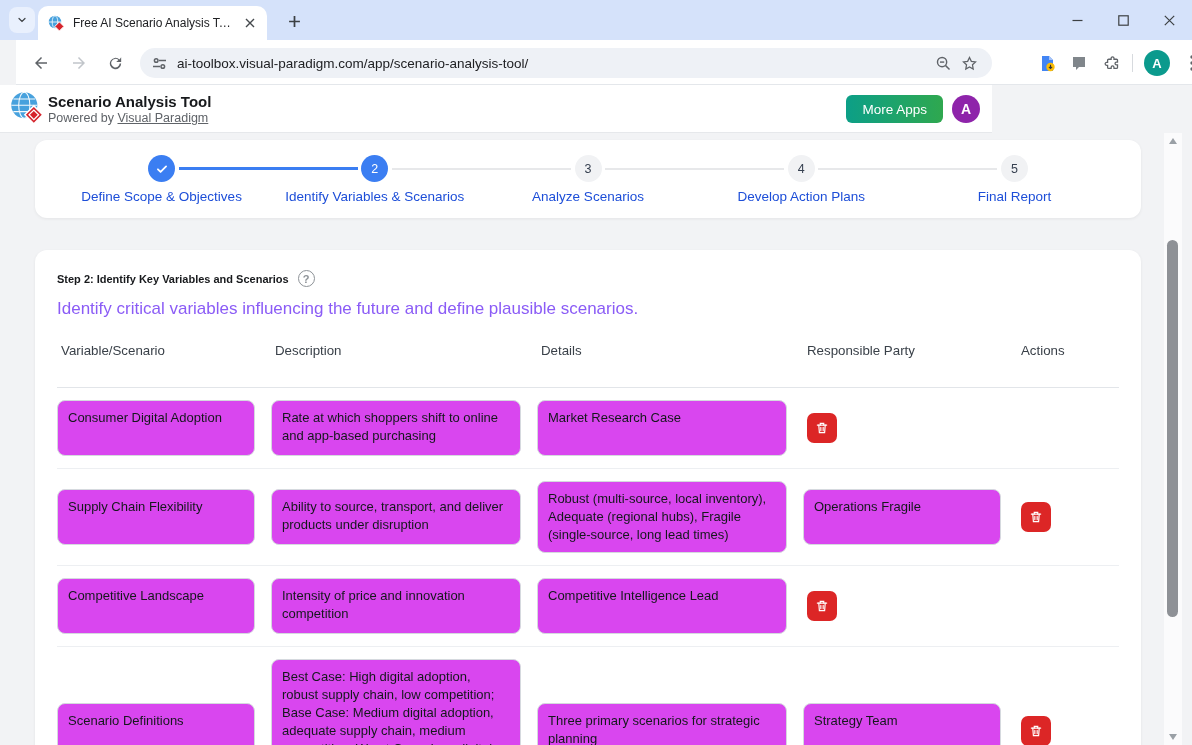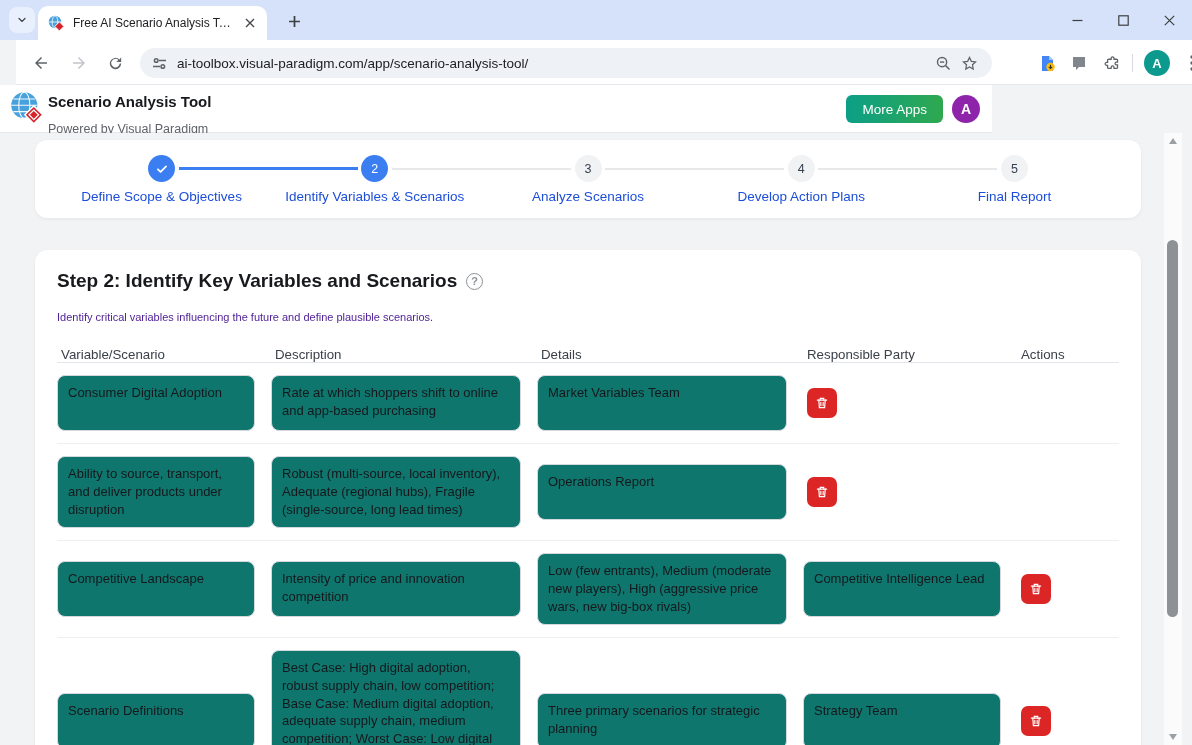--- a/index.html
+++ b/index.html
@@ -39,21 +39,21 @@
   .chrome-avatar { width:26px; height:26px; border-radius:50%; background:#0b9a8d; color:#fff;
                    font-size:13px; font-weight:bold; display:flex; align-items:center;
                    justify-content:center; margin:0 6px; cursor:pointer; }
 
   
   .appheader { position:absolute; top:85px; left:0; width:992px; height:48px; background:#ffffff;
                border-bottom:1px solid #e6e8eb; }
   .applogo { position:absolute; left:10px; top:6px; }
   .apptitles { position:absolute; left:48px; top:8px; }
   .apptitle { font-size:15px; font-weight:bold; color:#17191c; line-height:17px; }
-  .appsub { font-size:12.5px; color:#5f6368; line-height:15px; margin-top:12px; }
+  .appsub { font-size:12.5px; color:#5f6368; line-height:15px; margin-top:1px; }
   .appsub a { color:#5f6368; text-decoration:underline; cursor:pointer; }
   .moreapps { position:absolute; right:49px; top:10px; height:28px; padding:0 16px; border:none;
               border-radius:6px; background:linear-gradient(90deg,#0c9f87,#2fa84f); color:#ffffff;
               font-size:13.5px; font-family:"Liberation Sans",sans-serif; cursor:pointer; }
   .appavatar { position:absolute; right:12px; top:10px; width:28px; height:28px; border-radius:50%;
                background:#8e24aa; color:#fff; font-size:14px; font-weight:bold; display:flex;
                align-items:center; justify-content:center; cursor:pointer; }
 
   
   .content { position:absolute; top:133px; left:0; width:1192px; height:612px; background:#f2f3f5;
@@ -72,34 +72,34 @@
   .conn { position:absolute; z-index:1; }
   .conn.gray { height:2px; top:28px; background:#e7e8ea; }
   .conn.blue { height:3px; top:27px; background:#3b7ef2; }
   .conn.left  { left:0;  right:calc(50% + 17px); }
   .conn.right { right:0; left:calc(50% + 17px); }
   .slabel { margin-top:7px; font-size:13.5px; color:#1d4ed8; white-space:nowrap; }
 
   
   .main-card { top:117px; height:700px; padding:20px 22px; }
   .cardtitle-row { display:flex; align-items:center; gap:9px; }
-  .cardtitle { font-size:19px; font-weight:bold; color:#17191c; }
+  .cardtitle { font-size:11px; font-weight:bold; color:#17191c; }
   .help { width:17px; height:17px; border-radius:50%; border:1.6px solid #8d9297; color:#8d9297;
           font-size:11px; font-weight:bold; display:flex; align-items:center; justify-content:center;
           cursor:pointer; }
-  .cardsub { margin-top:19px; font-size:11px; color:#4c1d95; }
+  .cardsub { margin-top:12px; font-size:17px; color:#8b5cf6; }
 
   .thead, .trow { display:grid; grid-template-columns:198px 250px 250px 198px 97px;
                   column-gap:16px; }
   .table { margin-top:24px; }
-  .thead { border-bottom:1px solid #e2e5e9; padding-bottom:0; }
+  .thead { border-bottom:1px solid #e2e5e9; padding-bottom:29px; }
   .th { font-size:13.3px; color:#3a4149; padding-left:4px; }
   .trow { padding:12px 0; border-bottom:1px solid #edeff2; align-items:center; }
   .trow:last-child { border-bottom:none; }
-  .cellbox { border:1px solid #d5d9de; border-radius:8px; background:#0f766e; min-height:56px;
+  .cellbox { border:1px solid #d5d9de; border-radius:8px; background:#d946ef; min-height:56px;
              padding:8px 10px; font-size:13px; line-height:1.38; color:#15181c; cursor:text; }
   .actions { display:flex; align-items:center; }
   .delete-btn { width:30px; height:30px; border:none; border-radius:7px; background:#dc2626;
                 display:flex; align-items:center; justify-content:center; cursor:pointer;
                 margin-left:4px; }
 
   
   .scrollbar { position:absolute; left:1164px; top:0; width:18px; height:612px; background:#fbfbfc; }
   .sb-thumb { position:absolute; left:3px; top:107px; width:11px; height:377px; border-radius:6px;
               background:#8e9196; cursor:grab; }
@@ -295,51 +295,51 @@
         <span class="th">Variable/Scenario</span>
         <span class="th">Description</span>
         <span class="th">Details</span>
         <span class="th">Responsible Party</span>
         <span class="th">Actions</span>
       </div>
       <div>
           <div class="trow row-0">
             <div class="cellbox">Consumer Digital Adoption</div>
             <div class="cellbox">Rate at which shoppers shift to online and app-based purchasing</div>
-            <div class="cellbox">Market Variables Team</div>
+            <div class="cellbox">Market Research Case</div>
             <div class="actions">
               <button class="delete-btn">
                 <svg width="14" height="14" viewBox="0 0 24 24" fill="none" stroke="#ffffff" stroke-width="2" stroke-linecap="round">
                   <path d="M4 7h16"></path>
                   <path d="M9 7V4h6v3"></path>
                   <path d="M6.5 7l1 13h9l1-13"></path>
                   <path d="M10 11v5.5M14 11v5.5"></path>
                 </svg>
               </button>
             </div>
           </div>
           <div class="trow row-1">
+            <div class="cellbox">Supply Chain Flexibility</div>
             <div class="cellbox">Ability to source, transport, and deliver products under disruption</div>
             <div class="cellbox">Robust (multi-source, local inventory), Adequate (regional hubs), Fragile (single-source, long lead times)</div>
-            <div class="cellbox">Operations Report</div>
+            <div class="cellbox">Operations Fragile</div>
             <div class="actions">
               <button class="delete-btn">
                 <svg width="14" height="14" viewBox="0 0 24 24" fill="none" stroke="#ffffff" stroke-width="2" stroke-linecap="round">
                   <path d="M4 7h16"></path>
                   <path d="M9 7V4h6v3"></path>
                   <path d="M6.5 7l1 13h9l1-13"></path>
                   <path d="M10 11v5.5M14 11v5.5"></path>
                 </svg>
               </button>
             </div>
           </div>
           <div class="trow row-2">
             <div class="cellbox">Competitive Landscape</div>
             <div class="cellbox">Intensity of price and innovation competition</div>
-            <div class="cellbox">Low (few entrants), Medium (moderate new players), High (aggressive price wars, new big-box rivals)</div>
             <div class="cellbox">Competitive Intelligence Lead</div>
             <div class="actions">
               <button class="delete-btn">
                 <svg width="14" height="14" viewBox="0 0 24 24" fill="none" stroke="#ffffff" stroke-width="2" stroke-linecap="round">
                   <path d="M4 7h16"></path>
                   <path d="M9 7V4h6v3"></path>
                   <path d="M6.5 7l1 13h9l1-13"></path>
                   <path d="M10 11v5.5M14 11v5.5"></path>
                 </svg>
               </button>

